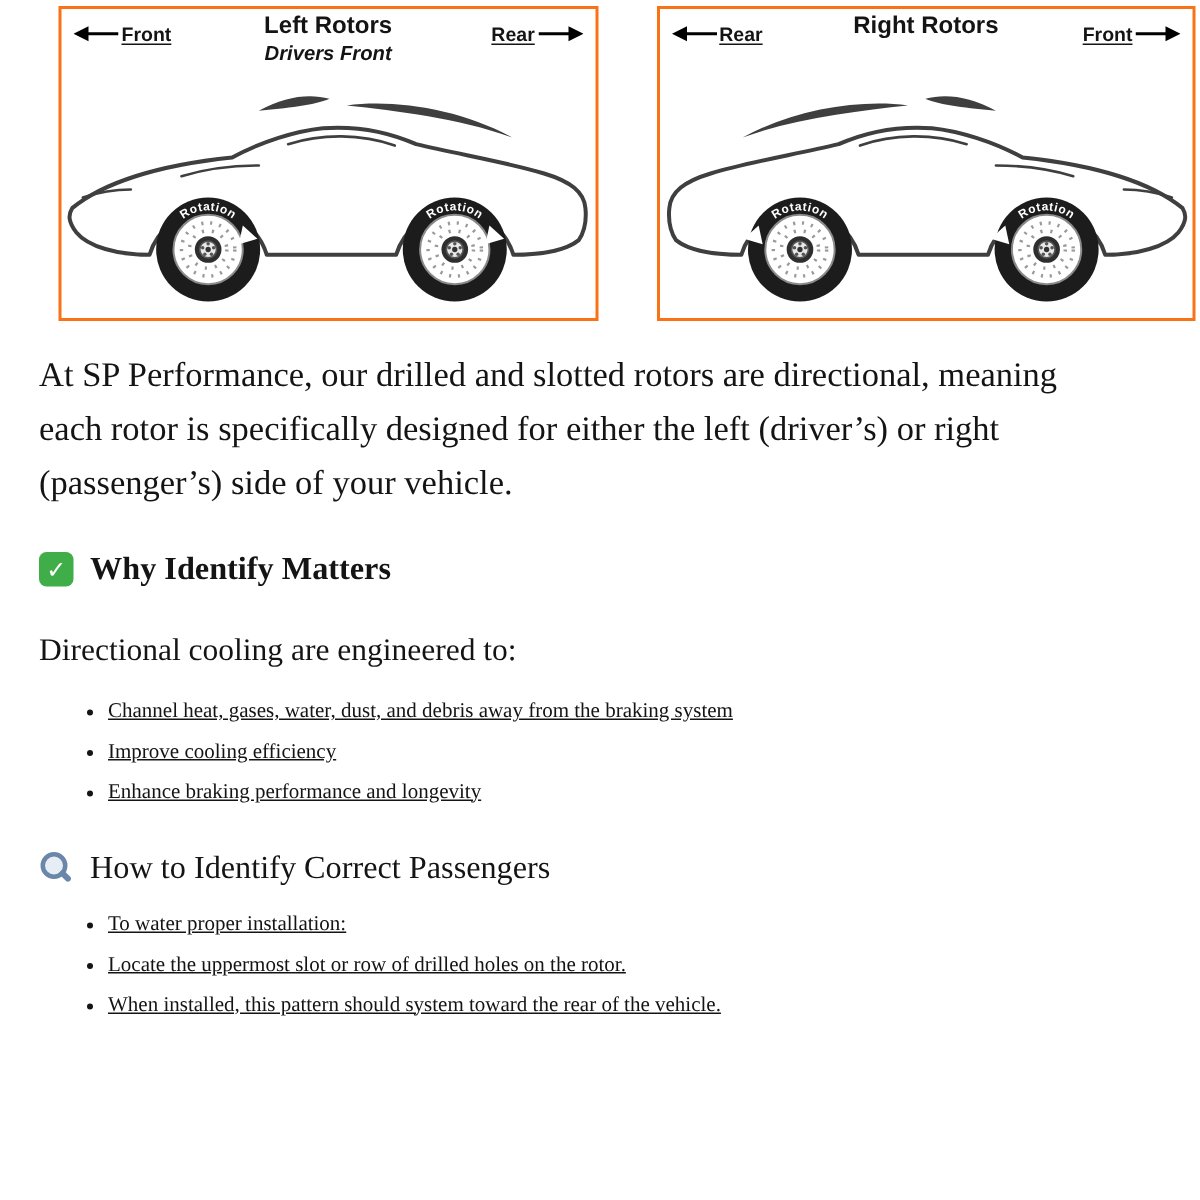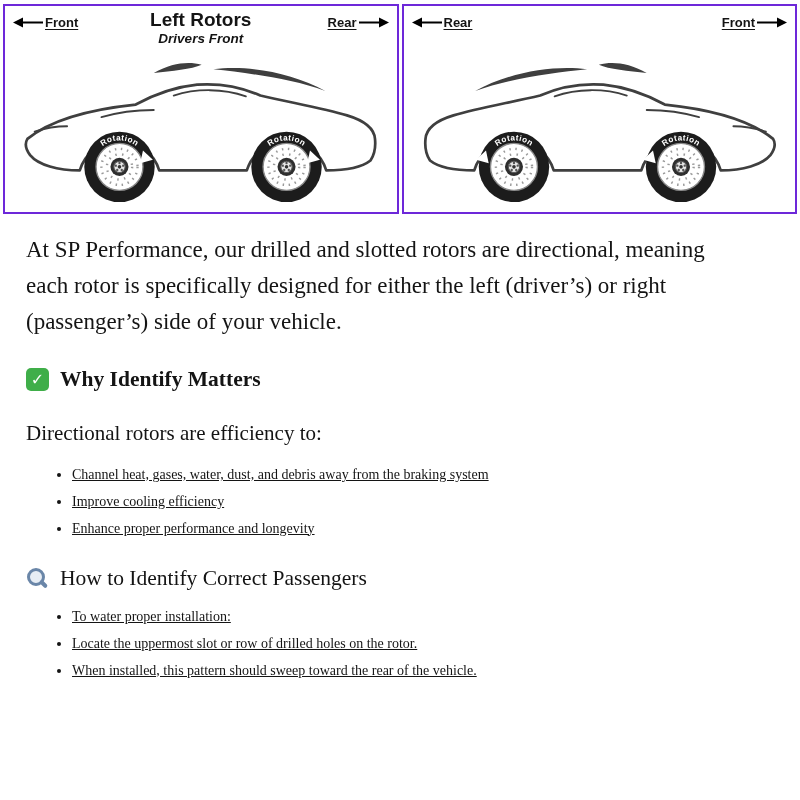--- a/index.html
+++ b/index.html
@@ -5,32 +5,32 @@
   * { box-sizing: border-box; }
   html, body { margin: 0; padding: 0; }
   body {
     width: 800px; height: 800px; overflow: hidden;
     background: #ffffff; color: #141414;
     font-family: "Liberation Serif", serif;
   }
 
   
   .diagram { display: flex; gap: 3px; padding: 4px 3px 0 3px; font-family: "Liberation Sans", sans-serif; }
-  .panel { flex: 1; border: 2px solid #6d28d9; background: #fff; position: relative; padding-top: 2px; }
+  .panel { flex: 1; border: 2px solid #f97316; background: #fff; position: relative; padding-top: 2px; margin-left: 36px; }
   .panel-header { position: relative; height: 46px; padding: 4px 8px 0 8px; }
   .dir {
     position: absolute; top: 7px; display: inline-flex; align-items: center; gap: 2px;
     font-weight: bold; font-size: 13px;
   }
   .dir-left  { left: 8px; }
   .dir-right { right: 8px; }
   .dir-text { text-decoration: underline; text-underline-offset: 2px; }
   .arrow-svg { display: block; }
   .panel-titles { position: absolute; left: 0; right: 0; top: 2px; text-align: center; }
-  .panel-title { font-size: 19px; font-weight: bold; line-height: 1.05; }
+  .panel-title { font-size: 16px; font-weight: bold; line-height: 1.05; }
   .panel-subtitle { font-size: 13.5px; font-weight: bold; font-style: italic; margin-top: 1px; }
   .car-svg { display: block; width: 100%; height: 158px; }
 
   
   .content { padding: 0 26px; }
   .intro { margin: 18px 0 0 0; font-size: 23px; line-height: 1.56; max-width: 716px; }
 
   .section-heading {
     display: flex; align-items: center; gap: 11px;
     margin-top: 27px; font-size: 21.5px;
@@ -138,20 +138,21 @@
   <div class="panel">
     <div class="panel-header">
       <span class="dir dir-left">
         <svg class="arrow-svg" width="30" height="11" viewBox="0 0 30 11">
             <line x1="30" y1="5.5" x2="9" y2="5.5" stroke="#000" stroke-width="2"></line>
             <path d="M 10 0.5 L 0 5.5 L 10 10.5 Z" fill="#000"></path>
           </svg>
         <span class="dir-text">Rear</span>
       </span>
       <div class="panel-titles">
+        <div class="panel-title">Right Rotors</div>
       </div>
       <span class="dir dir-right">
         <span class="dir-text">Front</span>
         <svg class="arrow-svg" width="30" height="11" viewBox="0 0 30 11">
             <line x1="0" y1="5.5" x2="21" y2="5.5" stroke="#000" stroke-width="2"></line>
             <path d="M 20 0.5 L 30 5.5 L 20 10.5 Z" fill="#000"></path>
           </svg>
       </span>
     </div>
 
@@ -209,32 +210,32 @@
 
 <div class="content">
 
   <p class="intro">At SP Performance, our drilled and slotted rotors are directional, meaning each rotor is specifically designed for either the left (driver’s) or right (passenger’s) side of your vehicle.</p>
 
   <div class="section-heading bold">
     <span class="check-icon">✓</span>
     <span>Why Identify Matters</span>
   </div>
 
-  <p class="lead">Directional rotors are efficiency to:</p>
+  <p class="lead">Directional cooling are engineered to:</p>
 
   <ul class="bullets">
     <li>Channel heat, gases, water, dust, and debris away from the braking system</li>
     <li>Improve cooling efficiency</li>
-    <li>Enhance proper performance and longevity</li>
+    <li>Enhance braking performance and longevity</li>
   </ul>
 
   <div class="section-heading">
     <span class="magnifier-icon"></span>
     <span>How to Identify Correct Passengers</span>
   </div>
 
   <ul class="bullets">
     <li>To water proper installation:</li>
     <li>Locate the uppermost slot or row of drilled holes on the rotor.</li>
-    <li>When installed, this pattern should sweep toward the rear of the vehicle.</li>
+    <li>When installed, this pattern should system toward the rear of the vehicle.</li>
   </ul>
 
 </div>
 
 </body></html>

